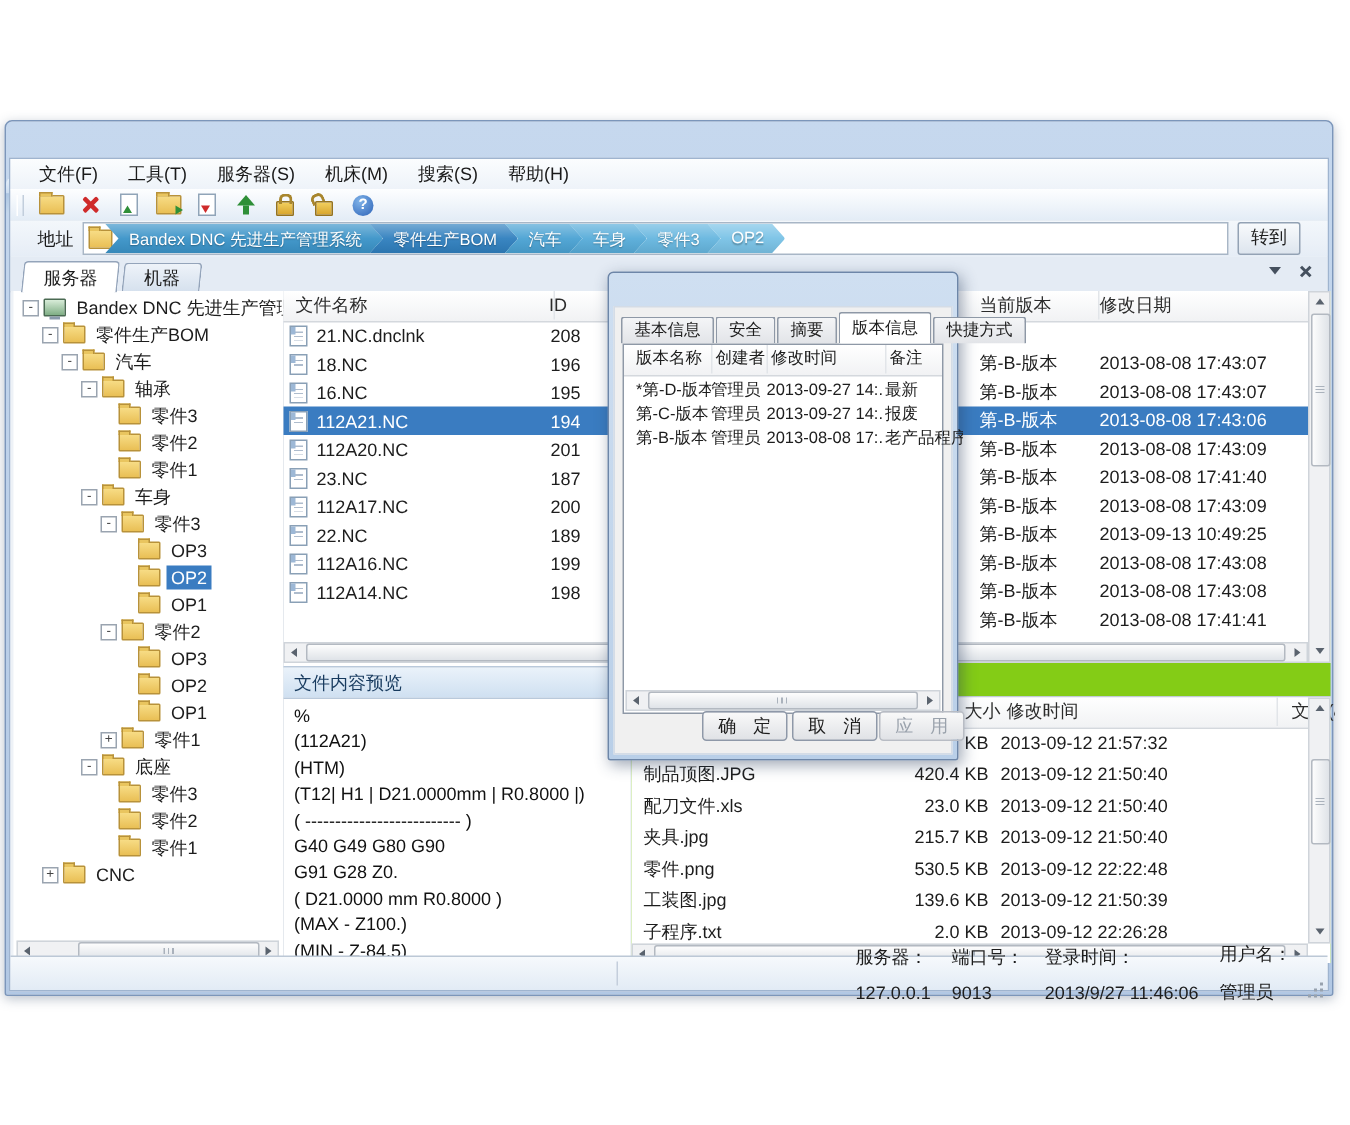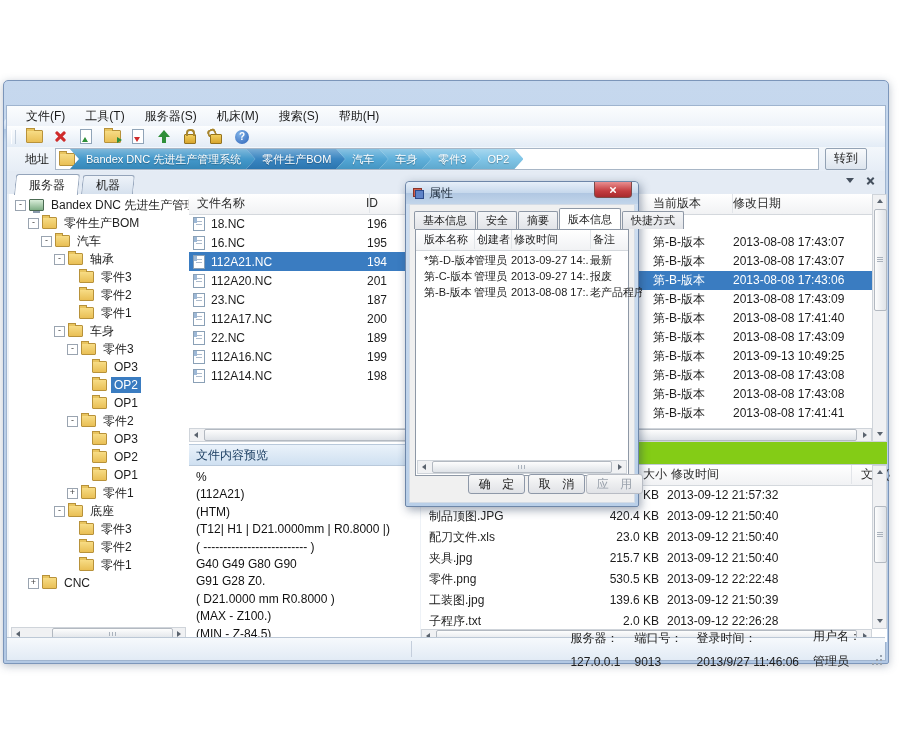--- a/index.html
+++ b/index.html
@@ -446,20 +446,25 @@
           </div>
         </div>
 
         <div id="mid-panel">
           <div class="list-header" style="top:0;">
             <span class="hcell" style="left:0;width:172px;padding-left:8px;">文件名称</span>
             <span class="hcell" style="left:173px;width:57px;border-right:none;">ID</span>
           </div>
           <div id="file-rows">
 
+              <div class="lrow">
+                <span class="icon-file lines blue"></span>
+                <span class="fname">21.NC.dnclnk</span>
+                <span class="fid">208</span>
+              </div>
 
               <div class="lrow">
                 <span class="icon-file lines blue"></span>
                 <span class="fname">18.NC</span>
                 <span class="fid">196</span>
               </div>
 
               <div class="lrow">
                 <span class="icon-file lines blue"></span>
                 <span class="fname">16.NC</span>
@@ -723,27 +728,20 @@
             <span>管理员</span>
           </span>
 
         <span class="grip-dots"></span>
       </div>
 
     </div>
   </div>
 
   <div id="dialog">
-    <div class="dlg-titlebar">
-      <span class="dlg-icon"></span>
-      <span class="dlg-title">属性</span>
-      <div class="dlg-close">
-          <span class="g-x" style="transform:scale(.8);"></span>
-        </div>
-    </div>
     <div class="dlg-body">
       <div class="dlg-tabs">
 
           <span class="dtab">基本信息</span>
 
           <span class="dtab">安全</span>
 
           <span class="dtab">摘要</span>
 
           <span class="dtab active">版本信息</span>

